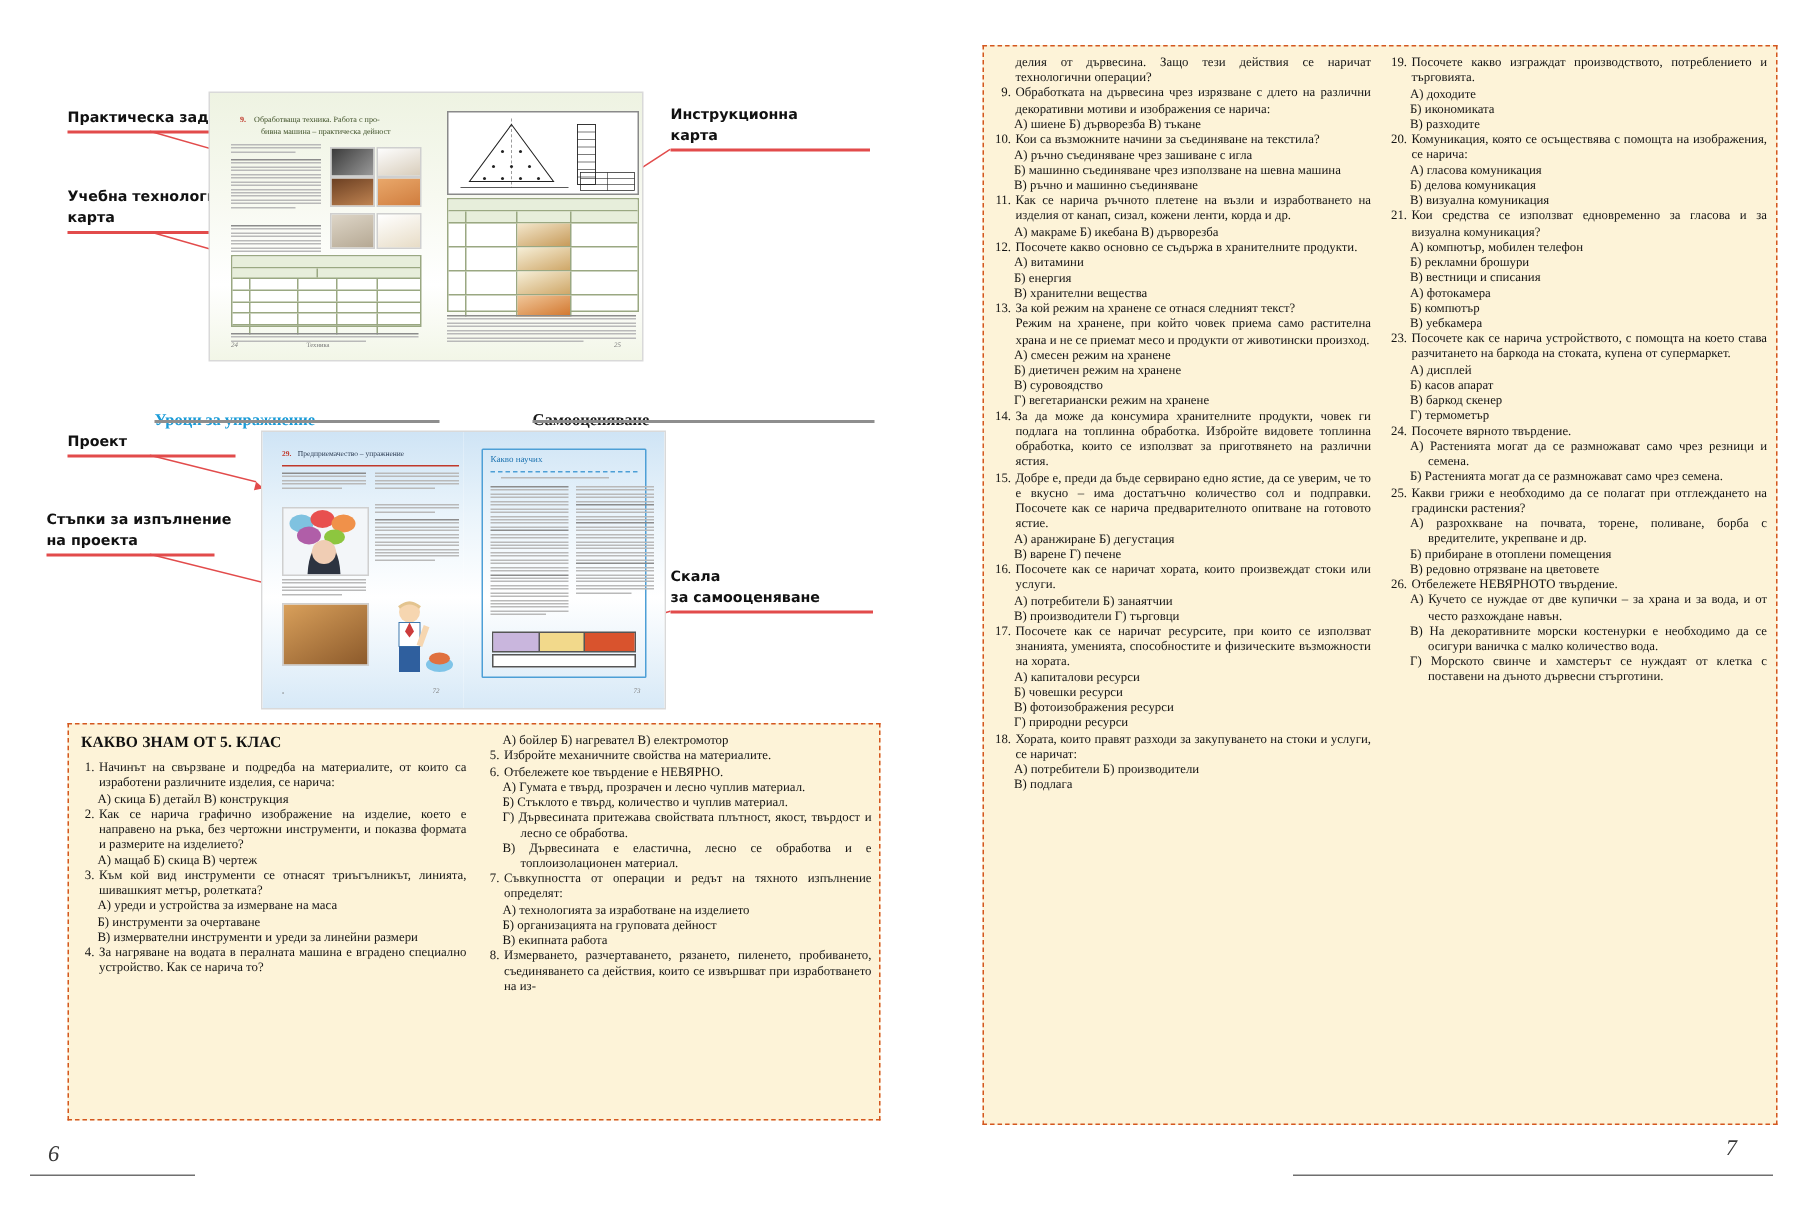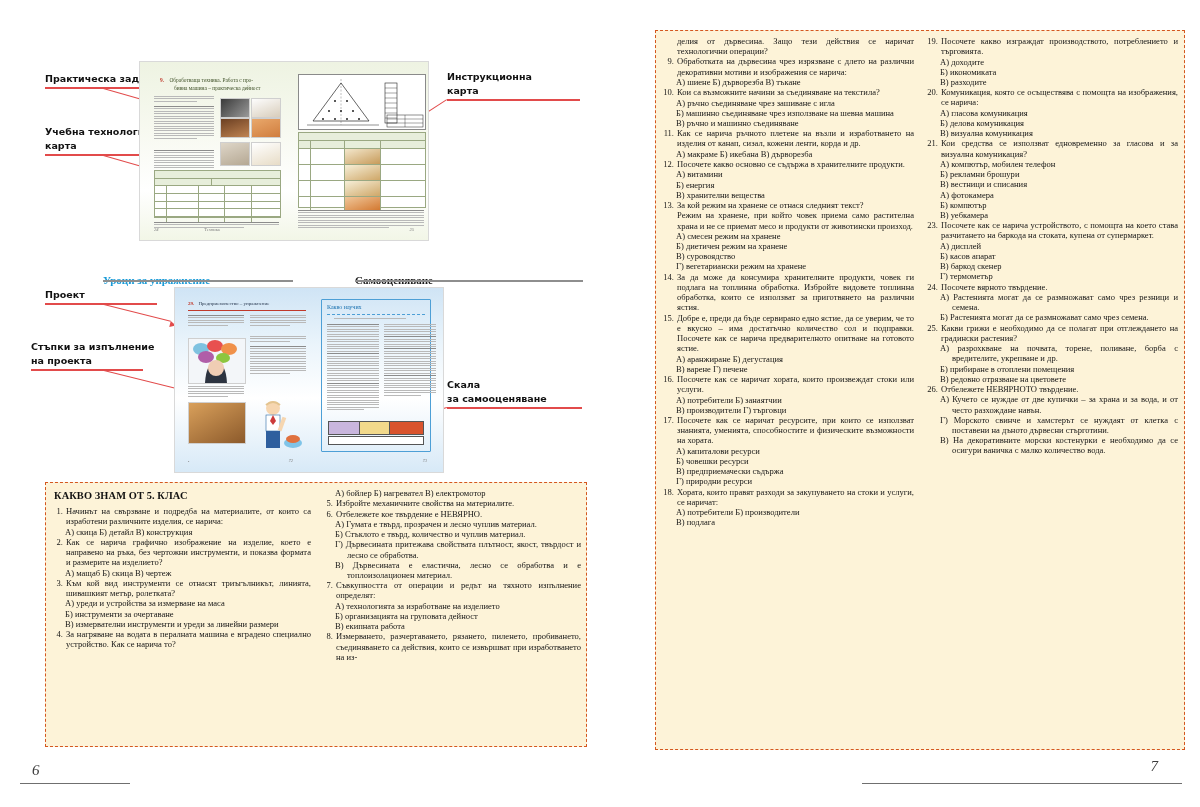--- a/index.html
+++ b/index.html
@@ -629,21 +629,21 @@
                 <span class="qtext">Посочете как се наричат хората, които произвеждат стоки или услуги.</span>
               </div>
               <div class="qopt ind">А) потребители    Б) занаятчии</div>
               <div class="qopt ind">В) производители Г) търговци</div>
               <div class="qitem">
                 <span class="qnum">17.</span>
                 <span class="qtext">Посочете как се наричат ресурсите, при които се използват знанията, уменията, способностите и физическите възможности на хората.</span>
               </div>
               <div class="qopt ind">А) капиталови ресурси</div>
               <div class="qopt ind">Б) човешки ресурси</div>
-              <div class="qopt ind">В) предприемачески съдържа</div>
+              <div class="qopt ind">В) фотоизображения ресурси</div>
               <div class="qopt ind">Г) природни ресурси</div>
               <div class="qitem">
                 <span class="qnum">18.</span>
                 <span class="qtext">Хората, които правят разходи за закупуването на стоки и услуги, се наричат:</span>
               </div>
               <div class="qopt ind">А) потребители    Б) производители</div>
               <div class="qopt ind">В) подлага</div>
             </div>
         </div>
         <div class="qcol">
@@ -691,22 +691,22 @@
                 <span class="qtext">Какви грижи е необходимо да се полагат при отглеждането на градински растения?</span>
               </div>
               <div class="qopt ind">А) разрохкване на почвата, торене, поливане, борба с вредителите, укрепване и др.</div>
               <div class="qopt ind">Б) прибиране в отоплени помещения</div>
               <div class="qopt ind">В) редовно отрязване на цветовете</div>
               <div class="qitem">
                 <span class="qnum">26.</span>
                 <span class="qtext">Отбележете НЕВЯРНОТО твърдение.</span>
               </div>
               <div class="qopt ind">А) Кучето се нуждае от две купички – за храна и за вода, и от често разхождане навън.</div>
+              <div class="qopt ind">В) На декоративните морски костенурки е необходимо да се осигури ваничка с малко количество вода.</div>
               <div class="qopt ind">Г) Морското свинче и хамстерът се нуждаят от клетка с поставени на дъното дървесни стърготини.</div>
-              <div class="qopt ind">В) На декоративните морски костенурки е необходимо да се осигури ваничка с малко количество вода.</div>
             </div>
         </div>
       </div>
     </div>
 
     <div class="pnum" style="right:42px;top:758px;">7</div>
     <div class="pnum-rule" style="right:18px;top:783px;width:320px;"></div>
   </div>
 
 </div>

